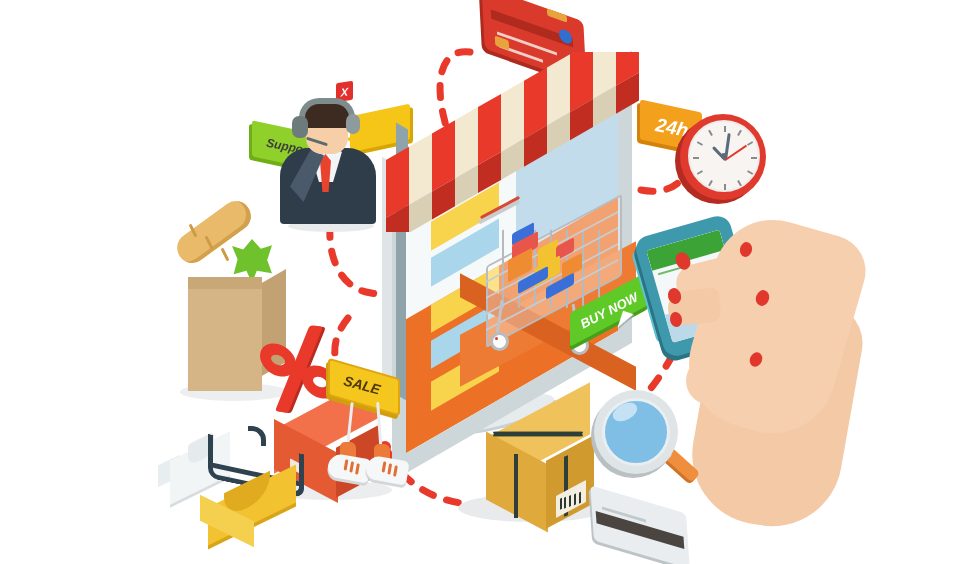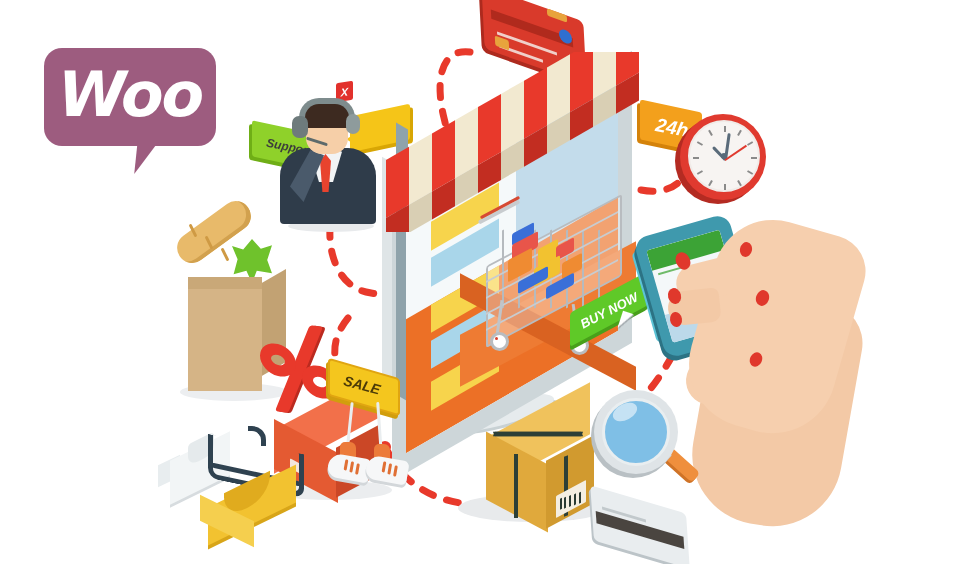--- a/index.html
+++ b/index.html
@@ -268,25 +268,20 @@
     <g fill="#e8392b">
       <circle cx="447" cy="192" r="6"></circle>
       <circle cx="683" cy="154" r="6"></circle>
       <circle cx="416" cy="284" r="6"></circle>
       <circle cx="634" cy="408" r="6"></circle>
       <circle cx="571" cy="514" r="6"></circle>
       <circle cx="385" cy="447" r="6"></circle>
     </g>
   </svg>
 
-  <div class="abs" id="woo-logo">
-    <div id="woo-bubble"></div>
-    <div id="woo-tail"></div>
-    <div id="woo-text">Woo</div>
-  </div>
 
   <div class="abs" id="agent-group">
     <div class="agent-shadow"></div>
     <div class="sup-bubble"></div>
     <div class="sup-tail"></div>
     <div class="sup-bubble-label">Support</div>
     <div class="yel-tail"></div>
     <div class="yel-bubble"></div>
     <div class="x-badge">X</div>
     <div class="agent-body"></div>

